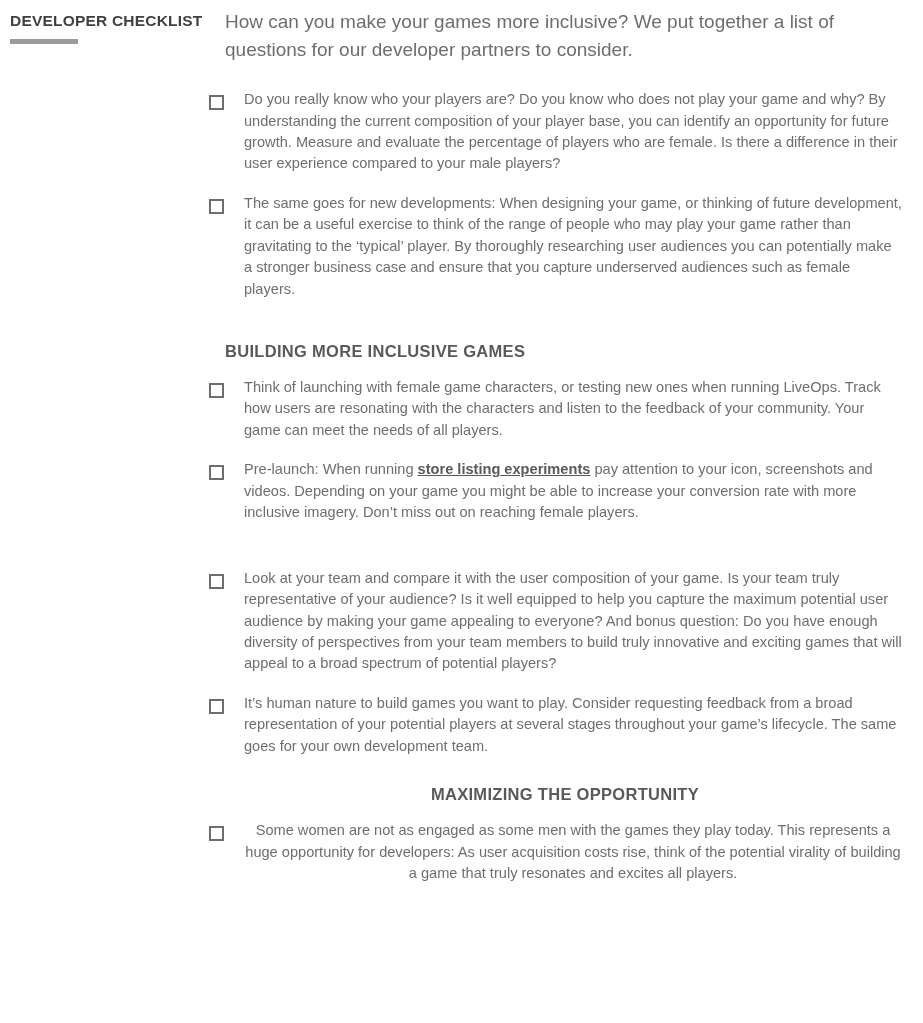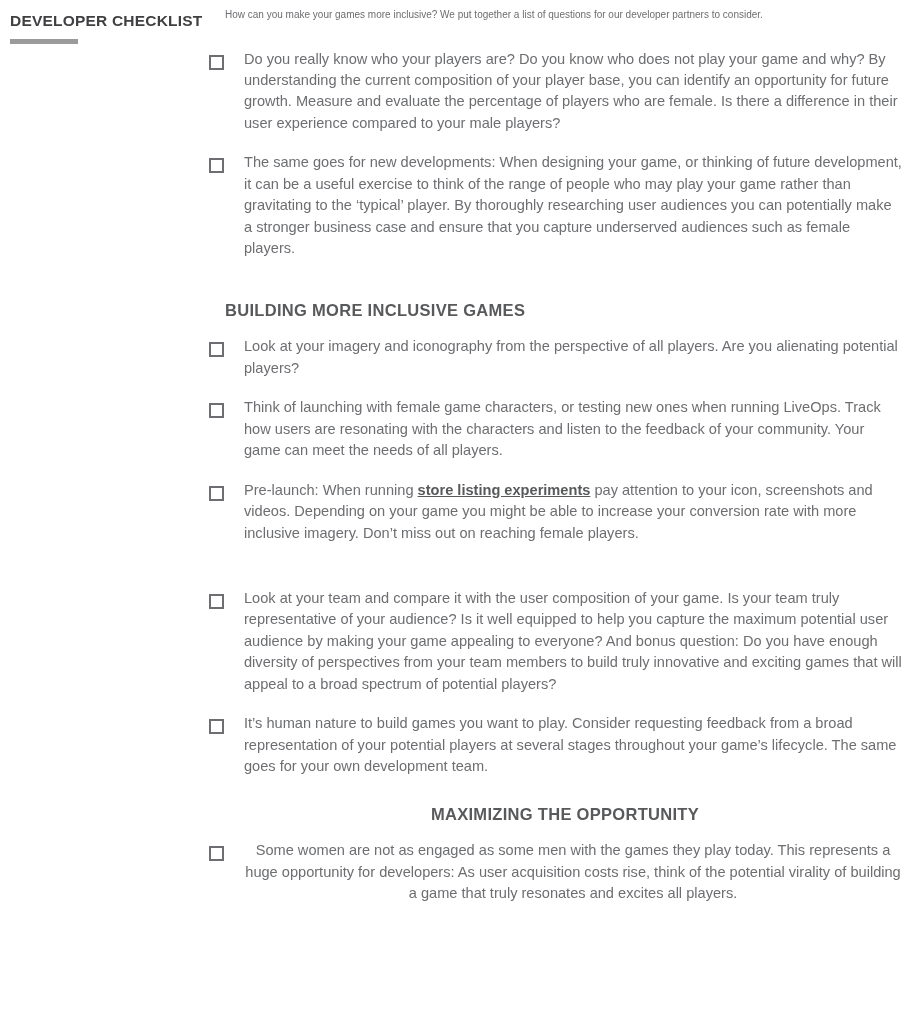--- a/index.html
+++ b/index.html
@@ -46,21 +46,21 @@
 
   
   .content {
     position: absolute;
     left: 225px;
     top: 8px;
     width: 680px;
   }
 
   .intro {
-    font-size: 10px;
+    font-size: 19px;
     line-height: 1.45;
     color: #6d6e71;
     margin: 0 0 26px 0;
     max-width: 670px;
   }
 
   .section {
     margin-bottom: 6px;
   }
   .section-title {
@@ -126,24 +126,20 @@
 
       <div class="item">
         <span class="checkbox"></span>
         <span class="item-text">The same goes for new developments: When designing your game, or thinking of future development, it can be a useful exercise to think of the range of people who may play your game rather than gravitating to the ‘typical’ player. By thoroughly researching user audiences you can potentially make a stronger business case and ensure that you capture underserved audiences such as female players.</span>
       </div>
     </div>
 
     <div class="section sec-gap-large">
       <h2 class="section-title">BUILDING MORE INCLUSIVE GAMES</h2>
 
-      <div class="item">
-        <span class="checkbox"></span>
-        <span class="item-text">Look at your imagery and iconography from the perspective of all players. Are you alienating potential players?</span>
-      </div>
 
       <div class="item">
         <span class="checkbox"></span>
         <span class="item-text">Think of launching with female game characters, or testing new ones when running LiveOps. Track how users are resonating with the characters and listen to the feedback of your community. Your game can meet the needs of all players.</span>
       </div>
 
       <div class="item">
         <span class="checkbox"></span>
         <span class="item-text"><span>Pre-launch: When running </span><a href="#">store listing experiments</a><span> pay attention to your icon, screenshots and videos.  Depending on your game you might be able to increase your conversion rate with more inclusive imagery. Don’t miss out on reaching female players.</span></span>
       </div>

